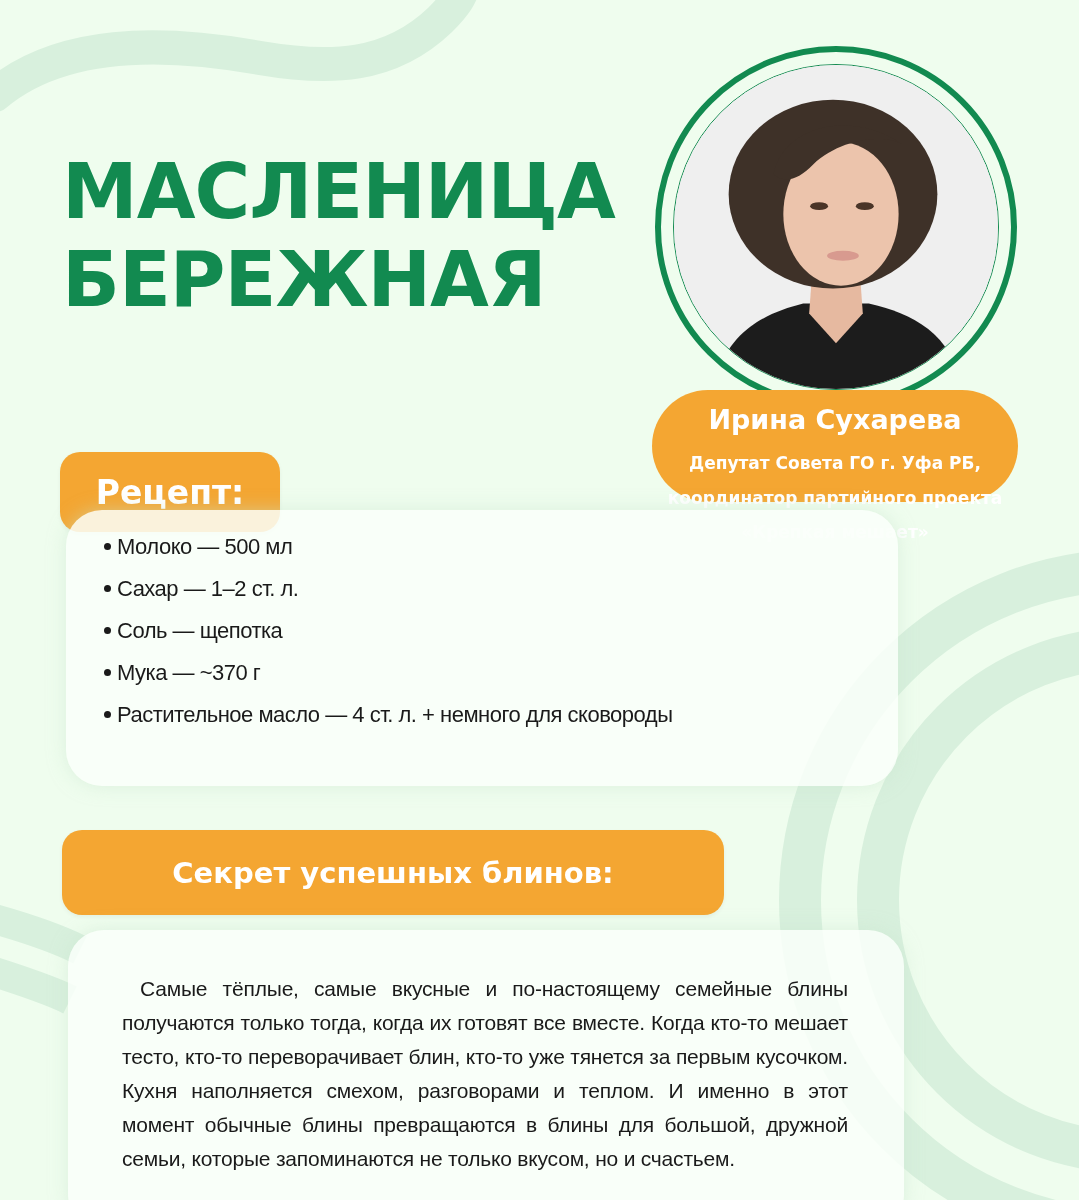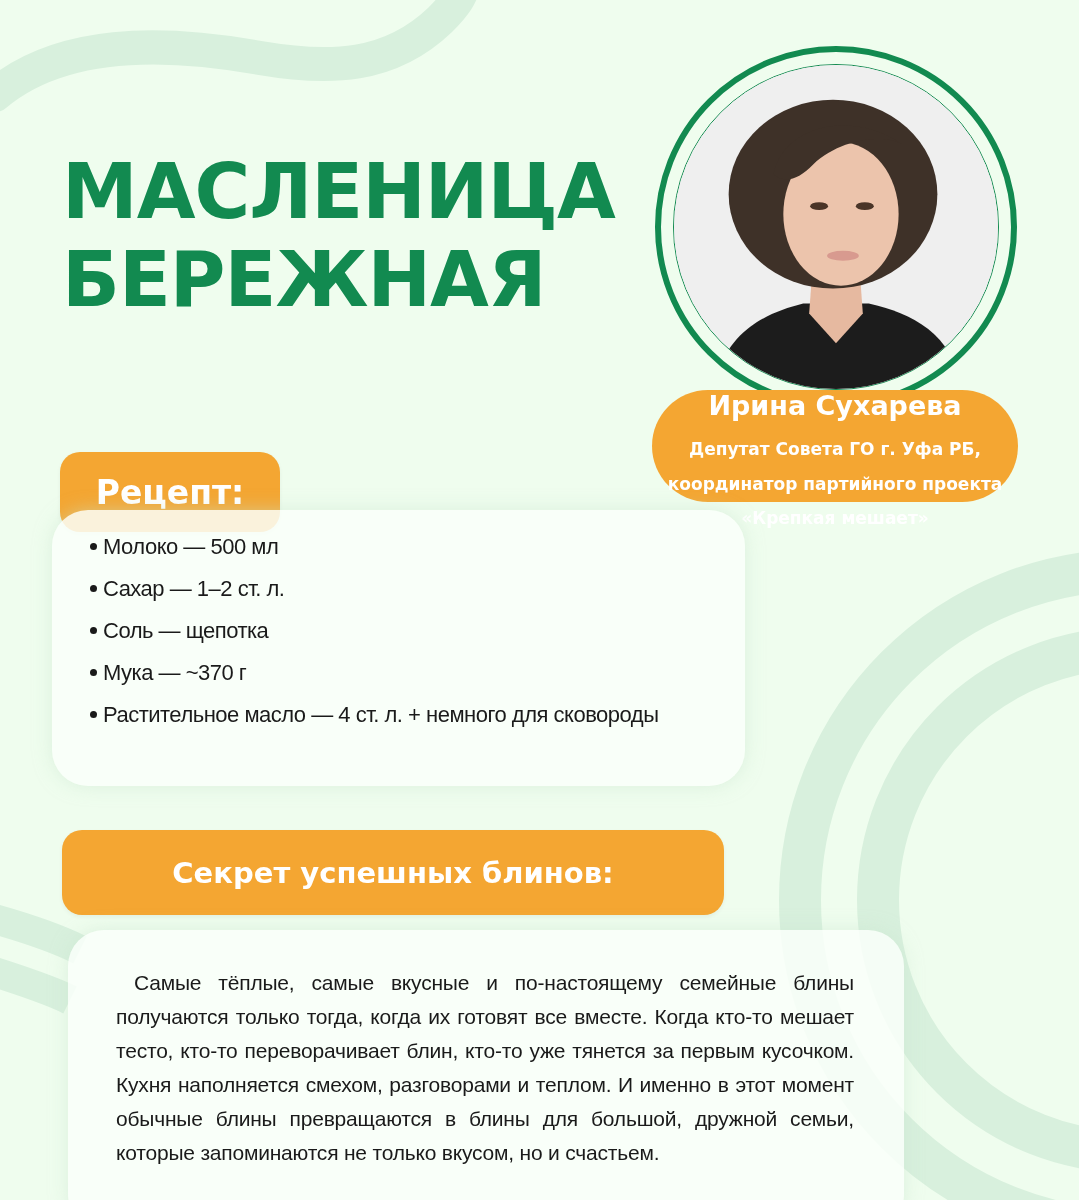--- a/index.html
+++ b/index.html
@@ -20,43 +20,43 @@
     border-radius:50%; border:6px solid #128a50; box-sizing:border-box; background:#effdee;
   }
   .portrait-inner {
     position:absolute; left:12px; top:12px; right:12px; bottom:12px;
     border-radius:50%; border:1.5px solid #128a50; overflow:hidden; background:#f1f1f1;
   }
   .name-badge {
     position:absolute; left:652px; top:390px; width:366px; height:112px;
     background:#f4a632; border-radius:56px; text-align:center; color:#fff;
   }
-  .name-badge .name { font-family:"DejaVu Sans", sans-serif; font-size:27px; font-weight:bold; line-height:32px; }
+  .name-badge .name { font-family:"DejaVu Sans", sans-serif; font-size:27px; font-weight:bold; margin-top:14px; line-height:32px; }
   .name-badge .role { font-family:"DejaVu Sans", sans-serif; font-size:17px; font-weight:bold; line-height:13.5px; margin-top:21px; }
   .badge {
     position:absolute; background:#f4a632; color:#fff; border-radius:20px;
     font-family:"DejaVu Sans", sans-serif; font-weight:bold; box-shadow:0 2px 4px rgba(0,0,0,0.05);
     display:flex; align-items:center; justify-content:center;
   }
   .badge-recipe { left:60px; top:405px; width:220px; height:80px; font-size:33px;margin-top:47px; }
   .badge-secret { left:62px; top:830px; width:662px; height:85px; font-size:29px; }
   .card {
     position:absolute; background:rgba(250,255,250,0.85); border-radius:36px;
     box-shadow:0 0 18px rgba(200,230,205,0.5);
   }
-  .card-ingredients { left:52px; top:510px; width:693px; height:276px; }
+  .card-ingredients { left:66px; top:510px; width:832px; height:276px; }
   .ingredients { list-style:none; margin:0; padding:16px 0 0 38px; }
   .ingredients li {
     font-size:22px; color:#1a1a1a; height:42px; line-height:42px; letter-spacing:-0.5px;
     font-family:"Liberation Sans", sans-serif;
   }
   .ingredients li .bullet { display:inline-block; width:7px; height:7px; background:#1a1a1a; border-radius:50%; margin-right:6px; vertical-align:middle; position:relative; top:-2px; }
   .card-text { left:68px; top:930px; width:836px; height:300px; }
   .story {
-    margin:12px; padding:24px 38px 0 36px; font-size:21px; line-height:34px; color:#1a1a1a;
+    margin:18px; padding:24px 38px 0 36px; font-size:21px; line-height:34px; color:#1a1a1a;
     text-align:justify; text-indent:18px; font-family:"Liberation Sans", sans-serif;
     letter-spacing:-0.2px;
   }
 </style>
 </head>
 <body>
 
 <svg class="deco" viewBox="0 0 1079 1200">
 
   <path d="M -5 95 C 60 40, 160 40, 260 58 C 330 70, 390 68, 440 20 C 455 5, 462 -5, 465 -20" fill="none" stroke="#d8f0dd" stroke-width="34" stroke-linecap="round"></path>

